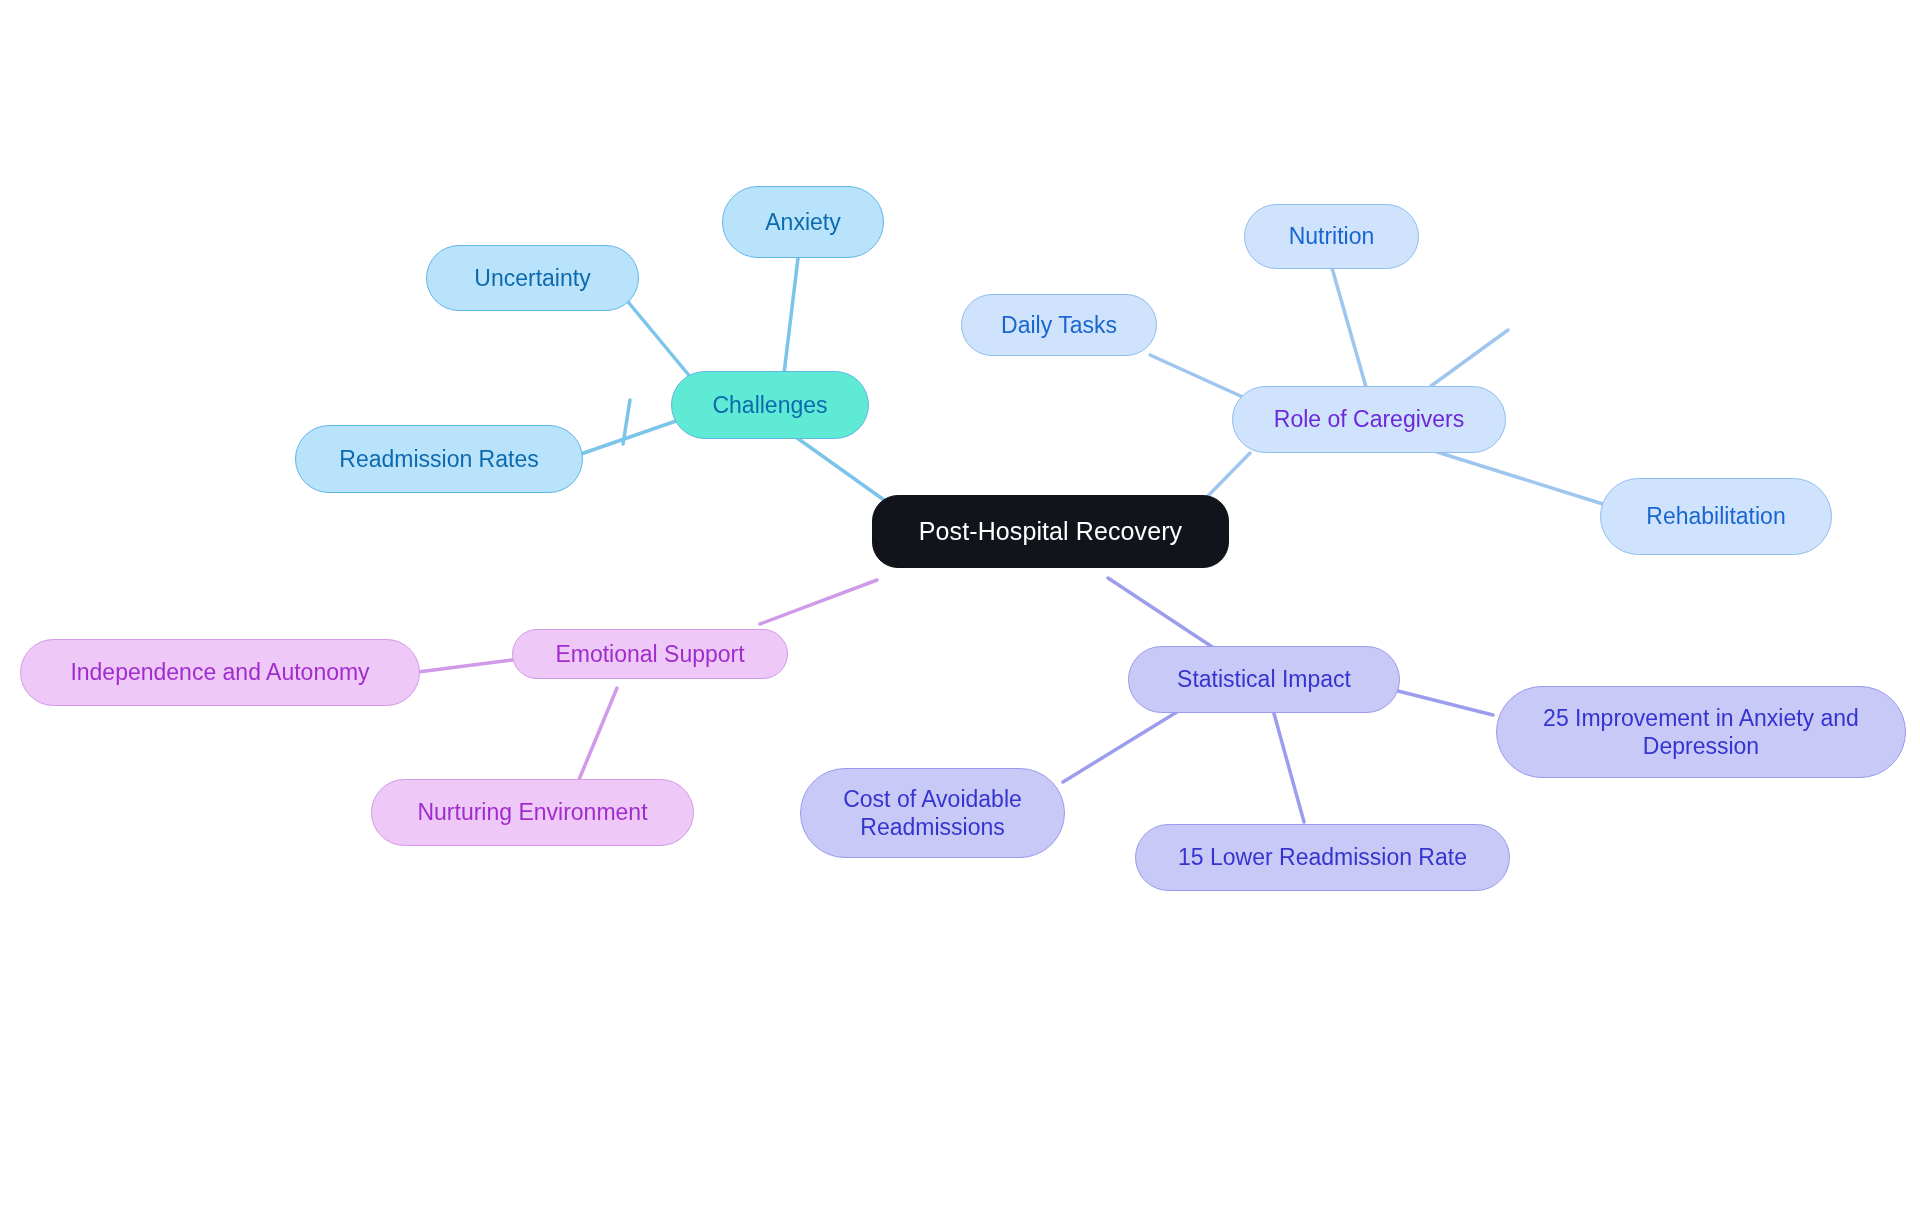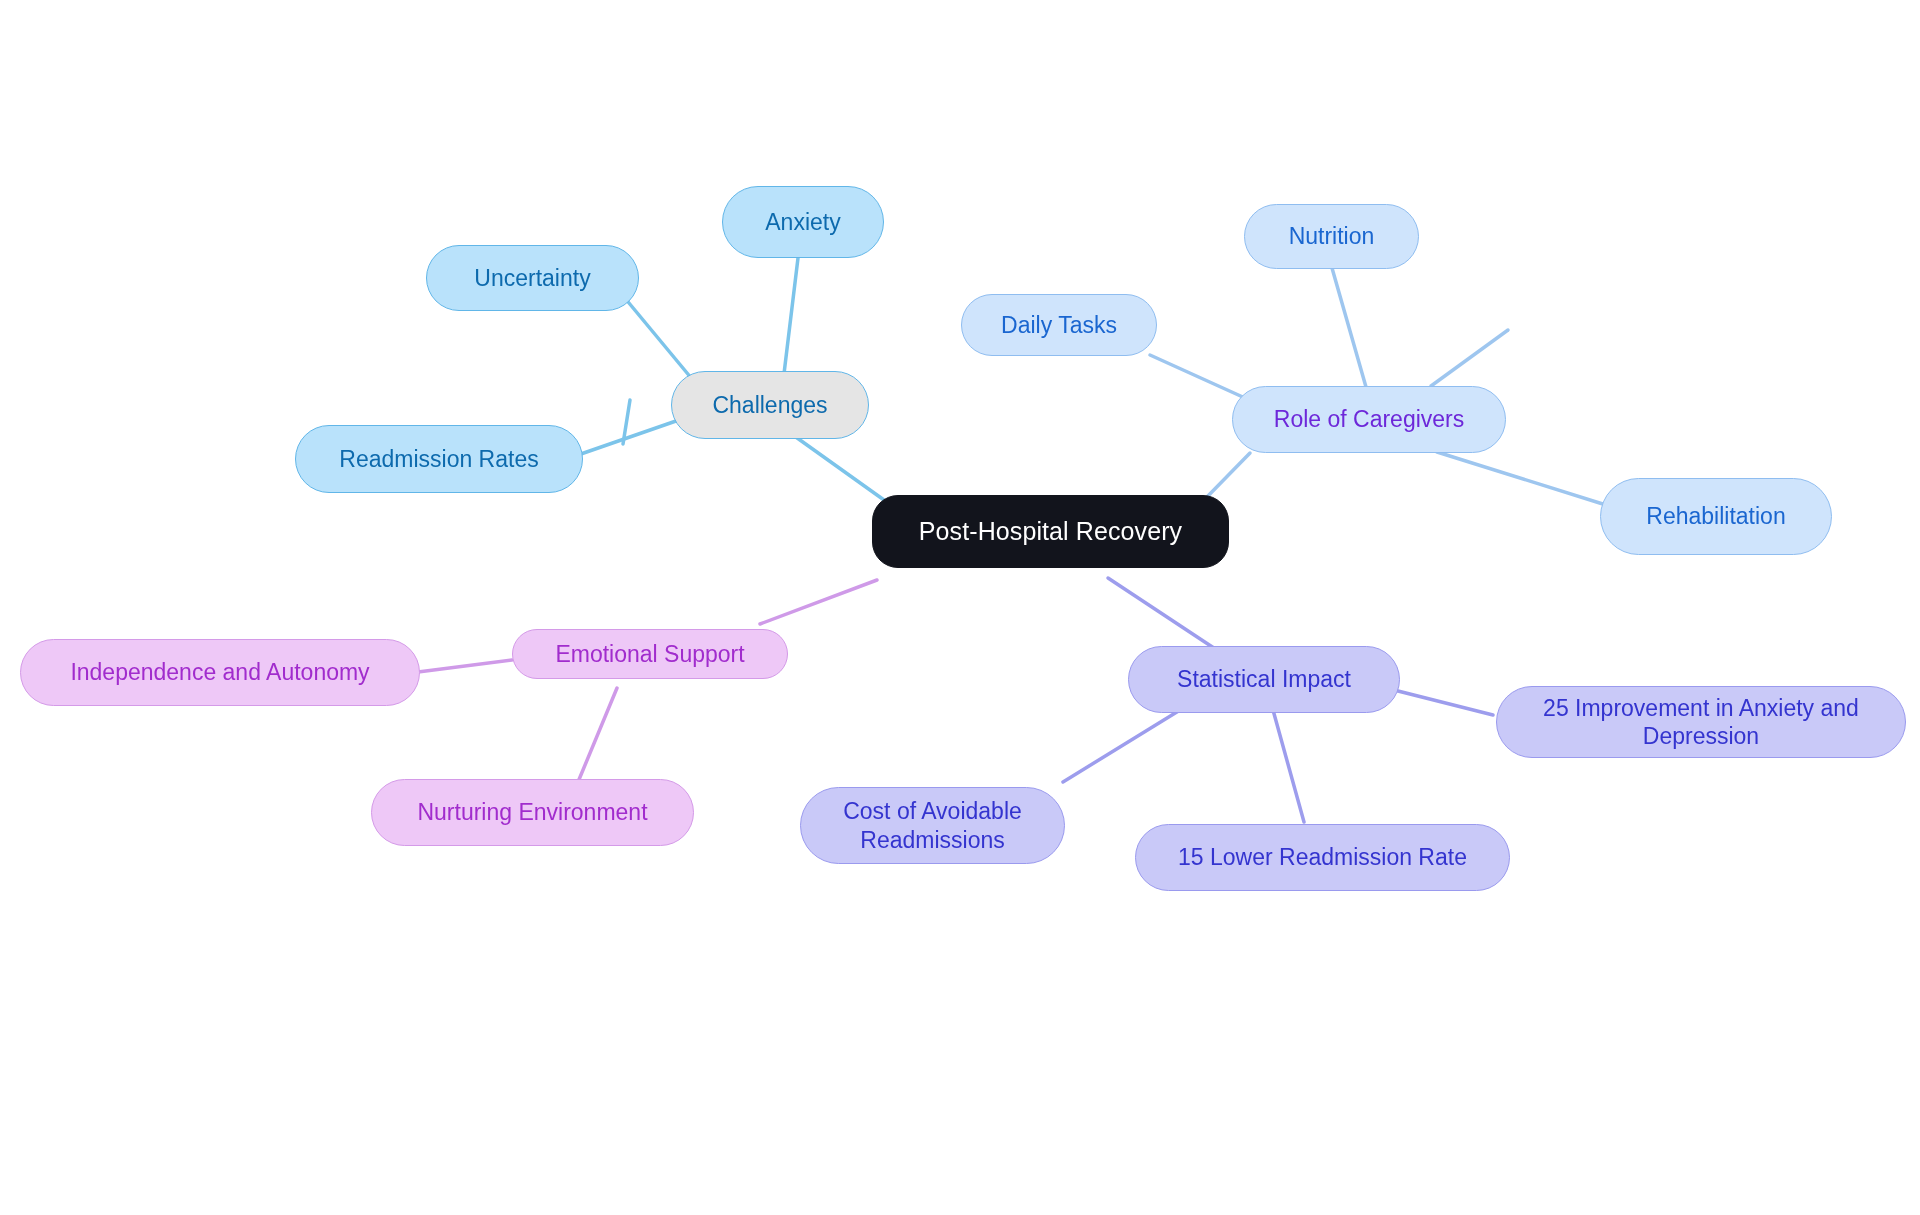--- a/index.html
+++ b/index.html
@@ -54,21 +54,21 @@
     background: #12141c;
     border-color: #12141c;
     color: #ffffff;
     font-size: 25px;
     border-radius: 26px;
     letter-spacing: 0.1px;
   }
 
   
   .node.challenge-branch {
-    background: #e5e5e5;
+    background: #5eead4;
     border-color: #61b6e8;
     color: #0d6aad;
     font-size: 23px;
   }
   .node.challenge-leaf {
     background: #b9e2fb;
     border-color: #61b6e8;
     color: #0d6aad;
     font-size: 23px;
   }
@@ -199,24 +199,24 @@
 
   <div class="node care-leaf" style="left:961px; top:294px; width:196px; height:62px;">Daily Tasks</div>
 
   <div class="node care-leaf" style="left:1244px; top:204px; width:175px; height:65px;">Nutrition</div>
 
 
   <div class="node care-leaf" style="left:1600px; top:478px; width:232px; height:77px;">Rehabilitation</div>
 
   <div class="node stat-branch" style="left:1128px; top:646px; width:272px; height:67px;">Statistical Impact</div>
 
-  <div class="node stat-leaf" style="left:800px; top:768px; width:265px; height:77px;margin-top:19px;">Cost of Avoidable
+  <div class="node stat-leaf" style="left:800px; top:768px; width:265px; height:90px;">Cost of Avoidable
 Readmissions</div>
 
-  <div class="node stat-leaf" style="left:1496px; top:686px; width:410px; height:72px;">25 Improvement in Anxiety and
+  <div class="node stat-leaf" style="left:1496px; top:686px; width:410px; height:92px;">25 Improvement in Anxiety and
 Depression</div>
 
   <div class="node stat-leaf" style="left:1135px; top:824px; width:375px; height:67px;">15 Lower Readmission Rate</div>
 
   <div class="node emo-branch" style="left:512px; top:629px; width:276px; height:50px;">Emotional Support</div>
 
   <div class="node emo-leaf" style="left:20px; top:639px; width:400px; height:67px;">Independence and Autonomy</div>
 
   <div class="node emo-leaf" style="left:371px; top:779px; width:323px; height:67px;">Nurturing Environment</div>
 

